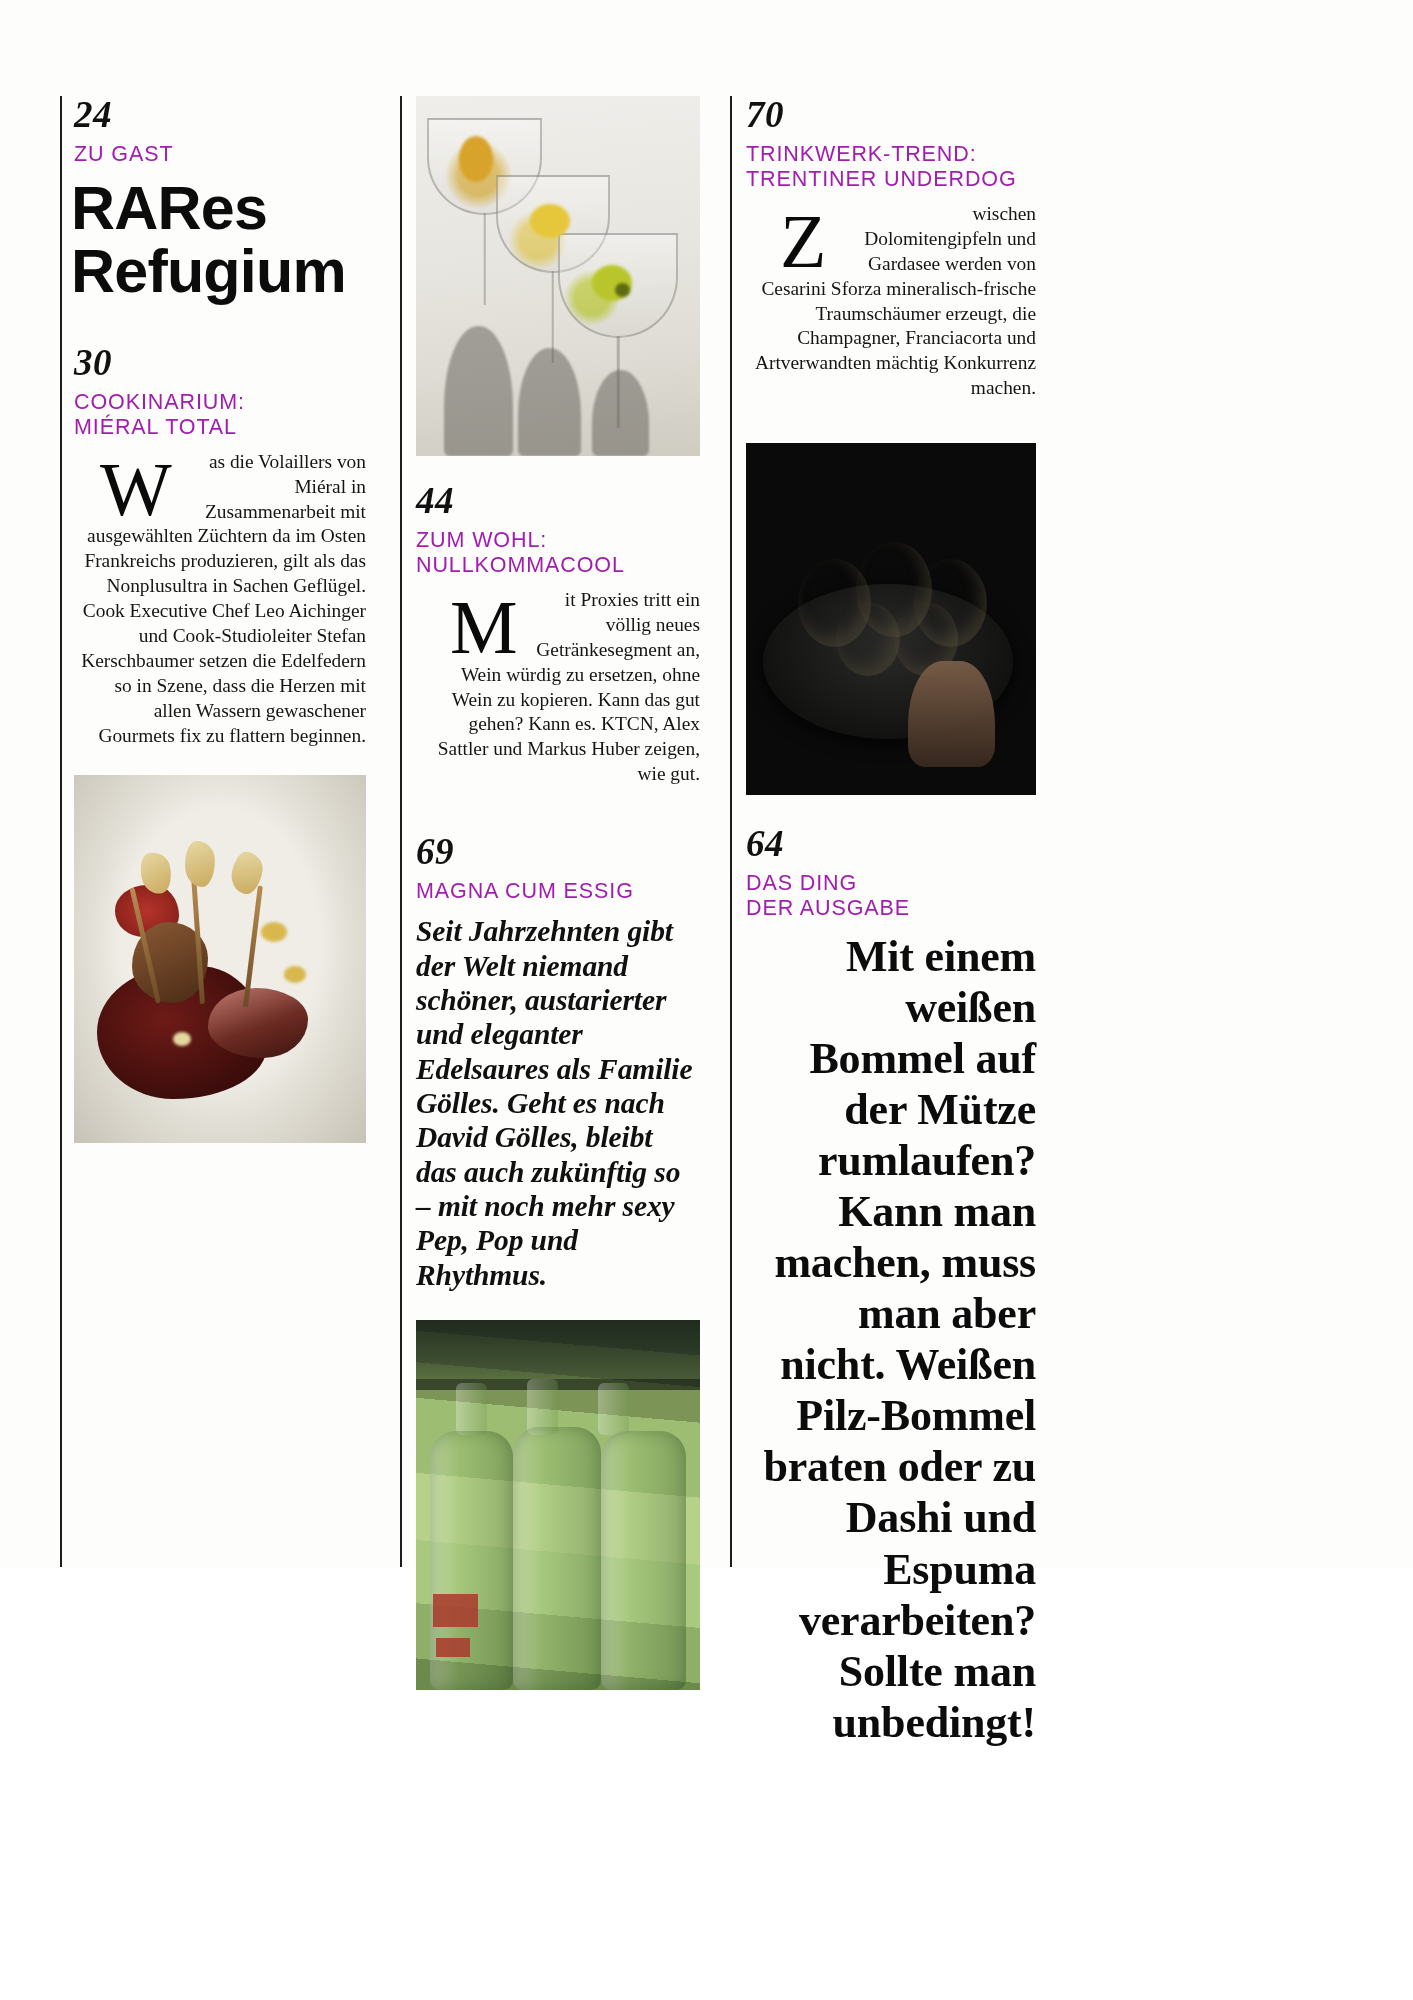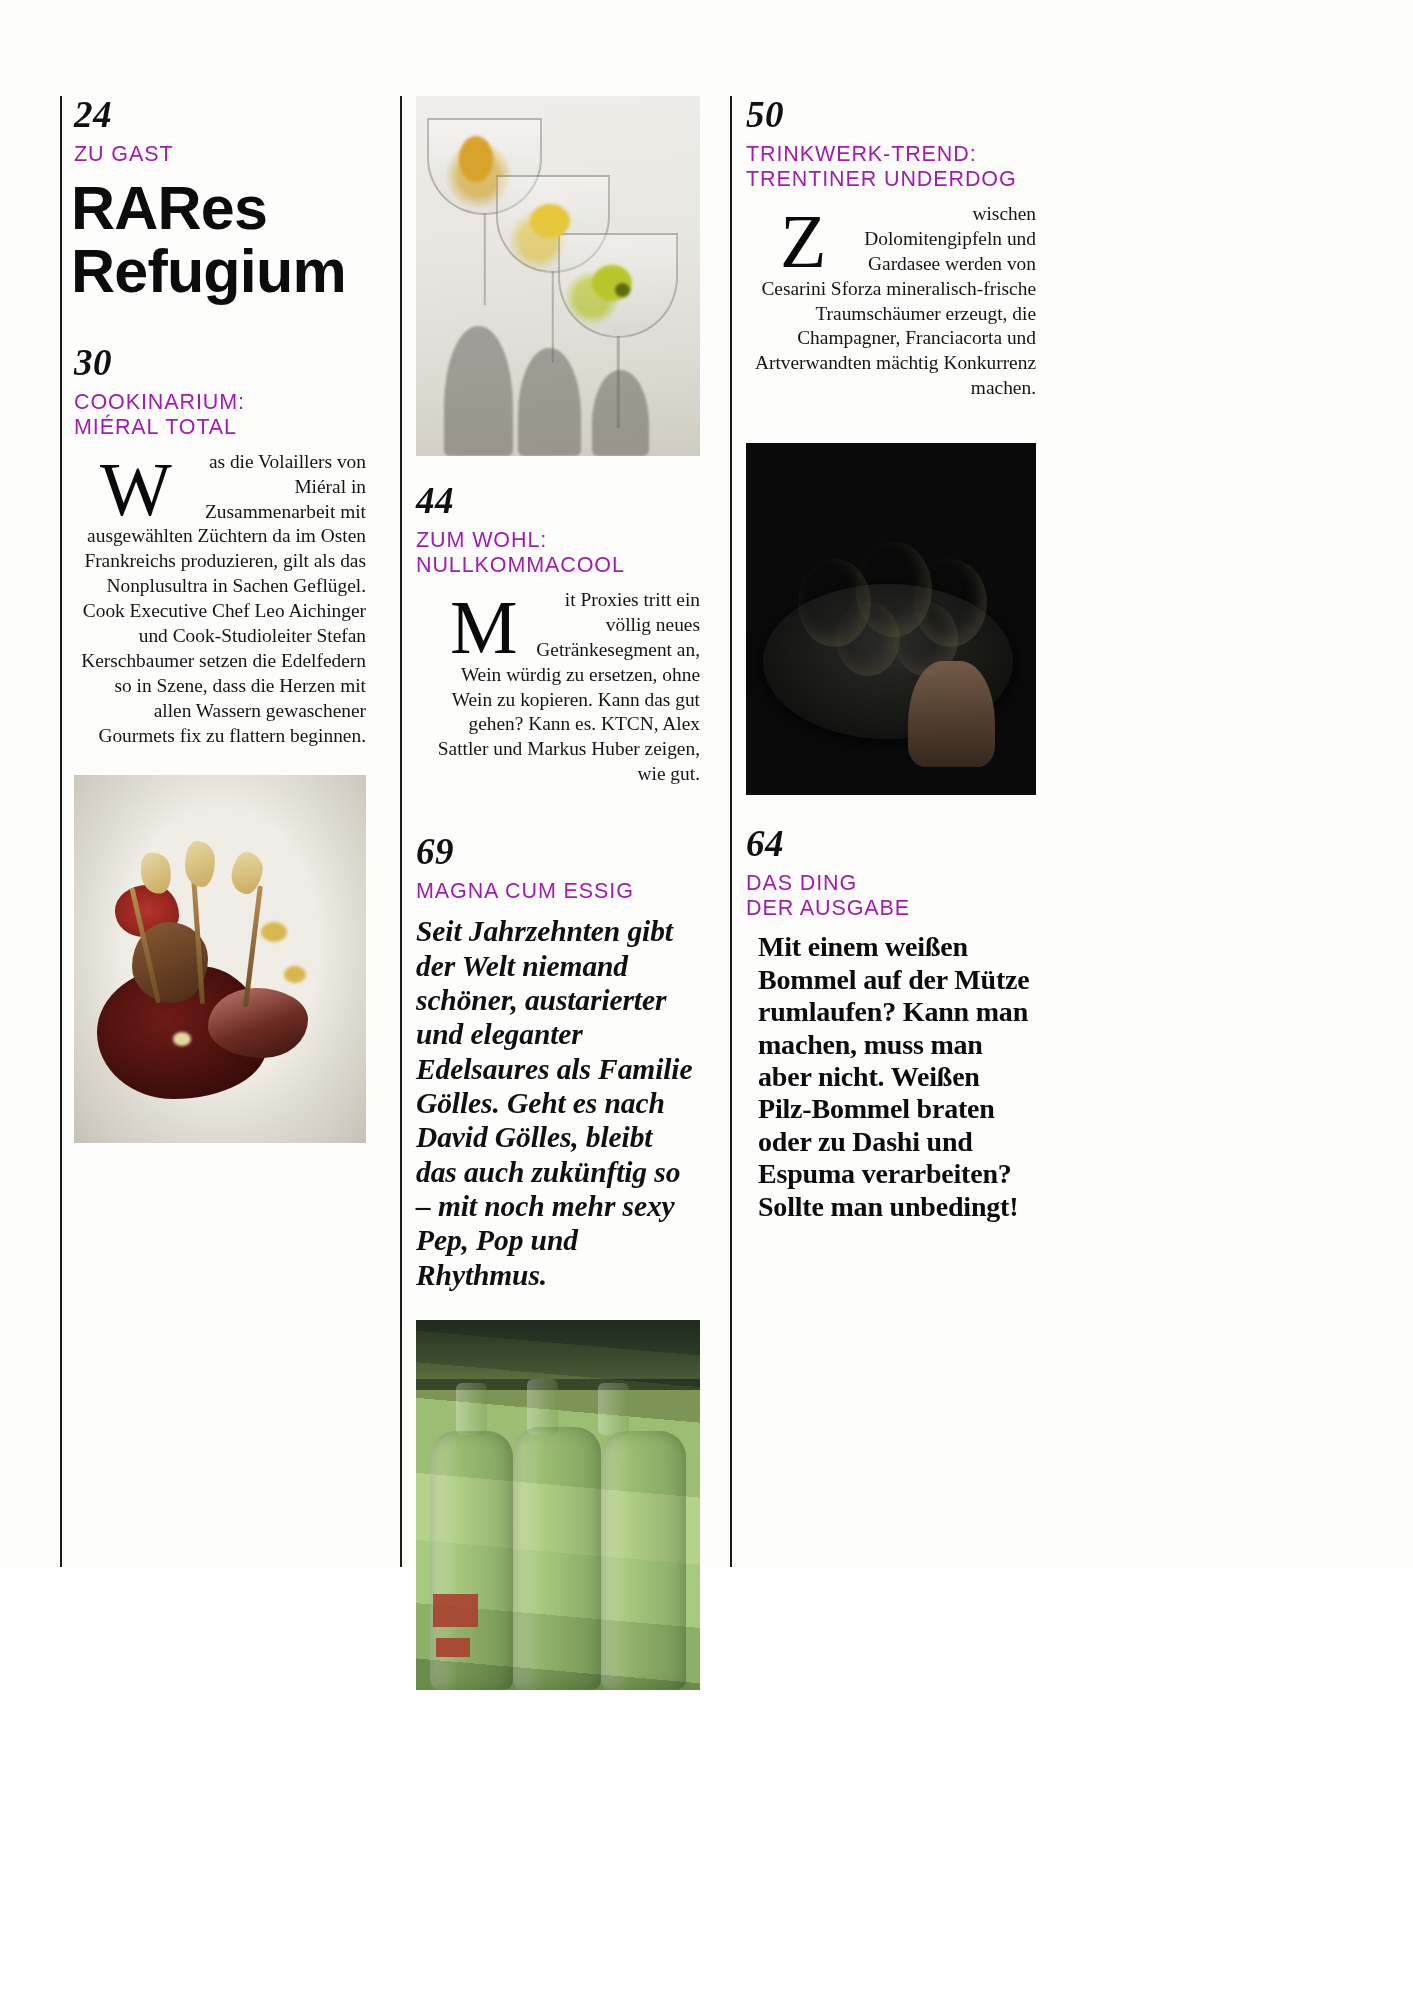--- a/index.html
+++ b/index.html
@@ -86,25 +86,26 @@
     font-size: 29.5px;
     line-height: 1.165;
     letter-spacing: -0.1px;
     margin: 0;
     color: #101010;
   }
 
   .lead-big {
     font-family: "Liberation Serif", serif;
     font-weight: 700;
-    font-size: 28px;
+    font-size: 44px;
     line-height: 1.16;
     letter-spacing: -0.2px;
     margin: 6px 0 0 12px;
     color: #0c0c0c;
+    text-align: right;
   }
 
   .body {
     font-family: "Liberation Serif", serif;
     font-size: 19.4px;
     line-height: 1.285;
     margin: 4px 0 0 0;
     color: #151515;
     text-align: right;
     hyphens: manual;
@@ -344,21 +345,21 @@
       <div class="bottle" style="left:65%;top:30%;width:30%;height:70%;"></div>
       <div class="redlabel" style="left:6%;top:74%;width:16%;height:9%;"></div>
       <div class="redlabel" style="left:7%;top:86%;width:12%;height:5%;"></div>
     </div>
   </div>
 
   <div class="col col-3">
     <div class="rule"></div>
 
     <div class="entry">
-      <div class="pagenum">50</div>
+      <div class="pagenum">70</div>
       <div class="kicker">
         <span>TRINKWERK-TREND:</span><br>
         <span>TRENTINER UNDERDOG</span>
       </div>
       <div class="dropcap-wrap">
         <span class="dropcap narrow">Z</span>
         <p class="body">wischen Dolomitengipfeln und Gardasee werden von Cesarini Sforza mineralisch-frische Traumschäumer erzeugt, die Champagner, Franciacorta und Artverwandten mächtig Konkurrenz machen.</p>
       </div>
     </div>
 

